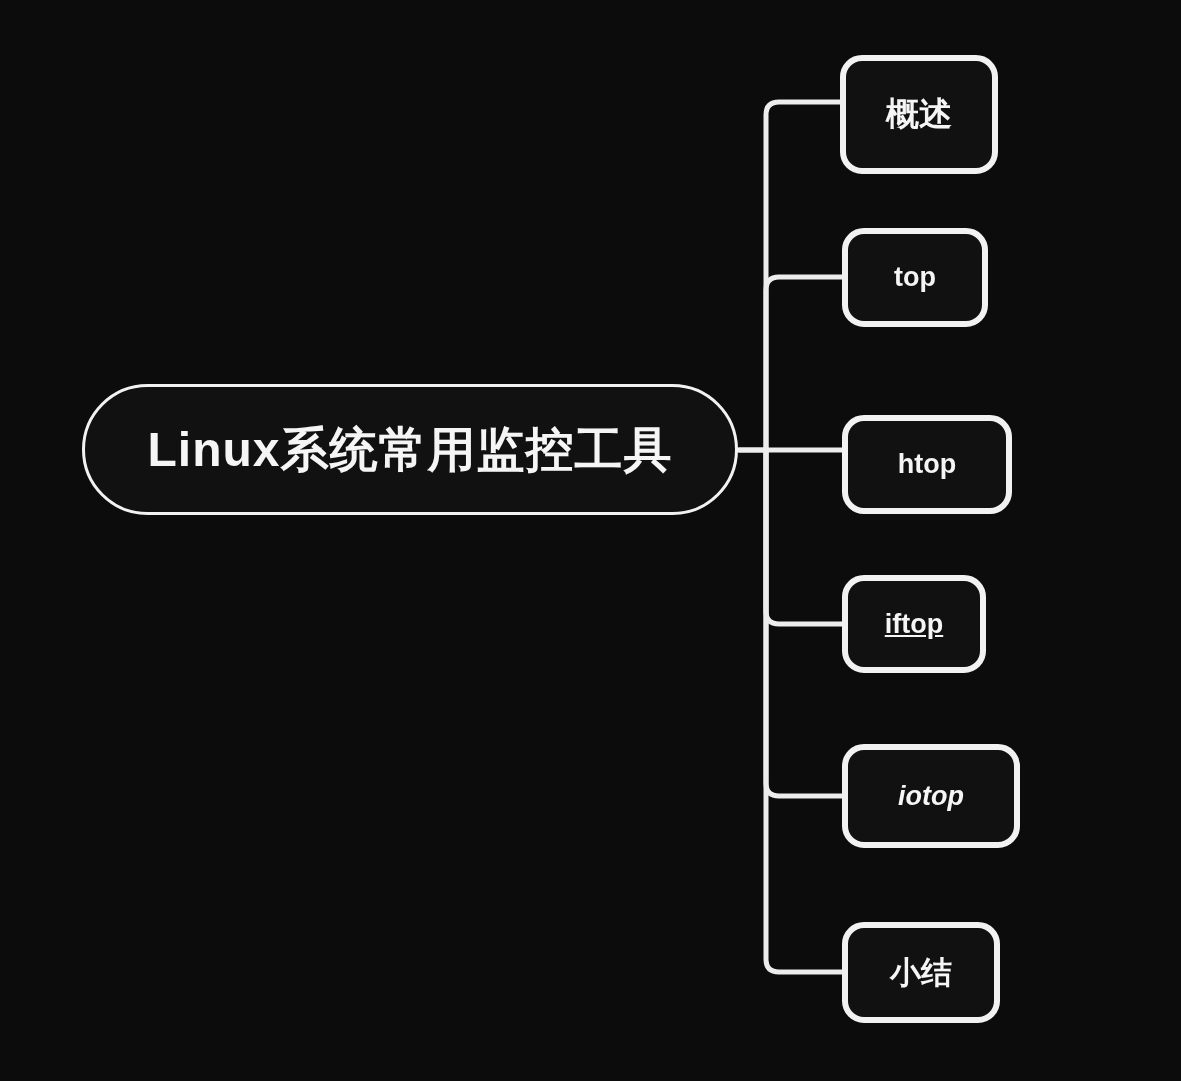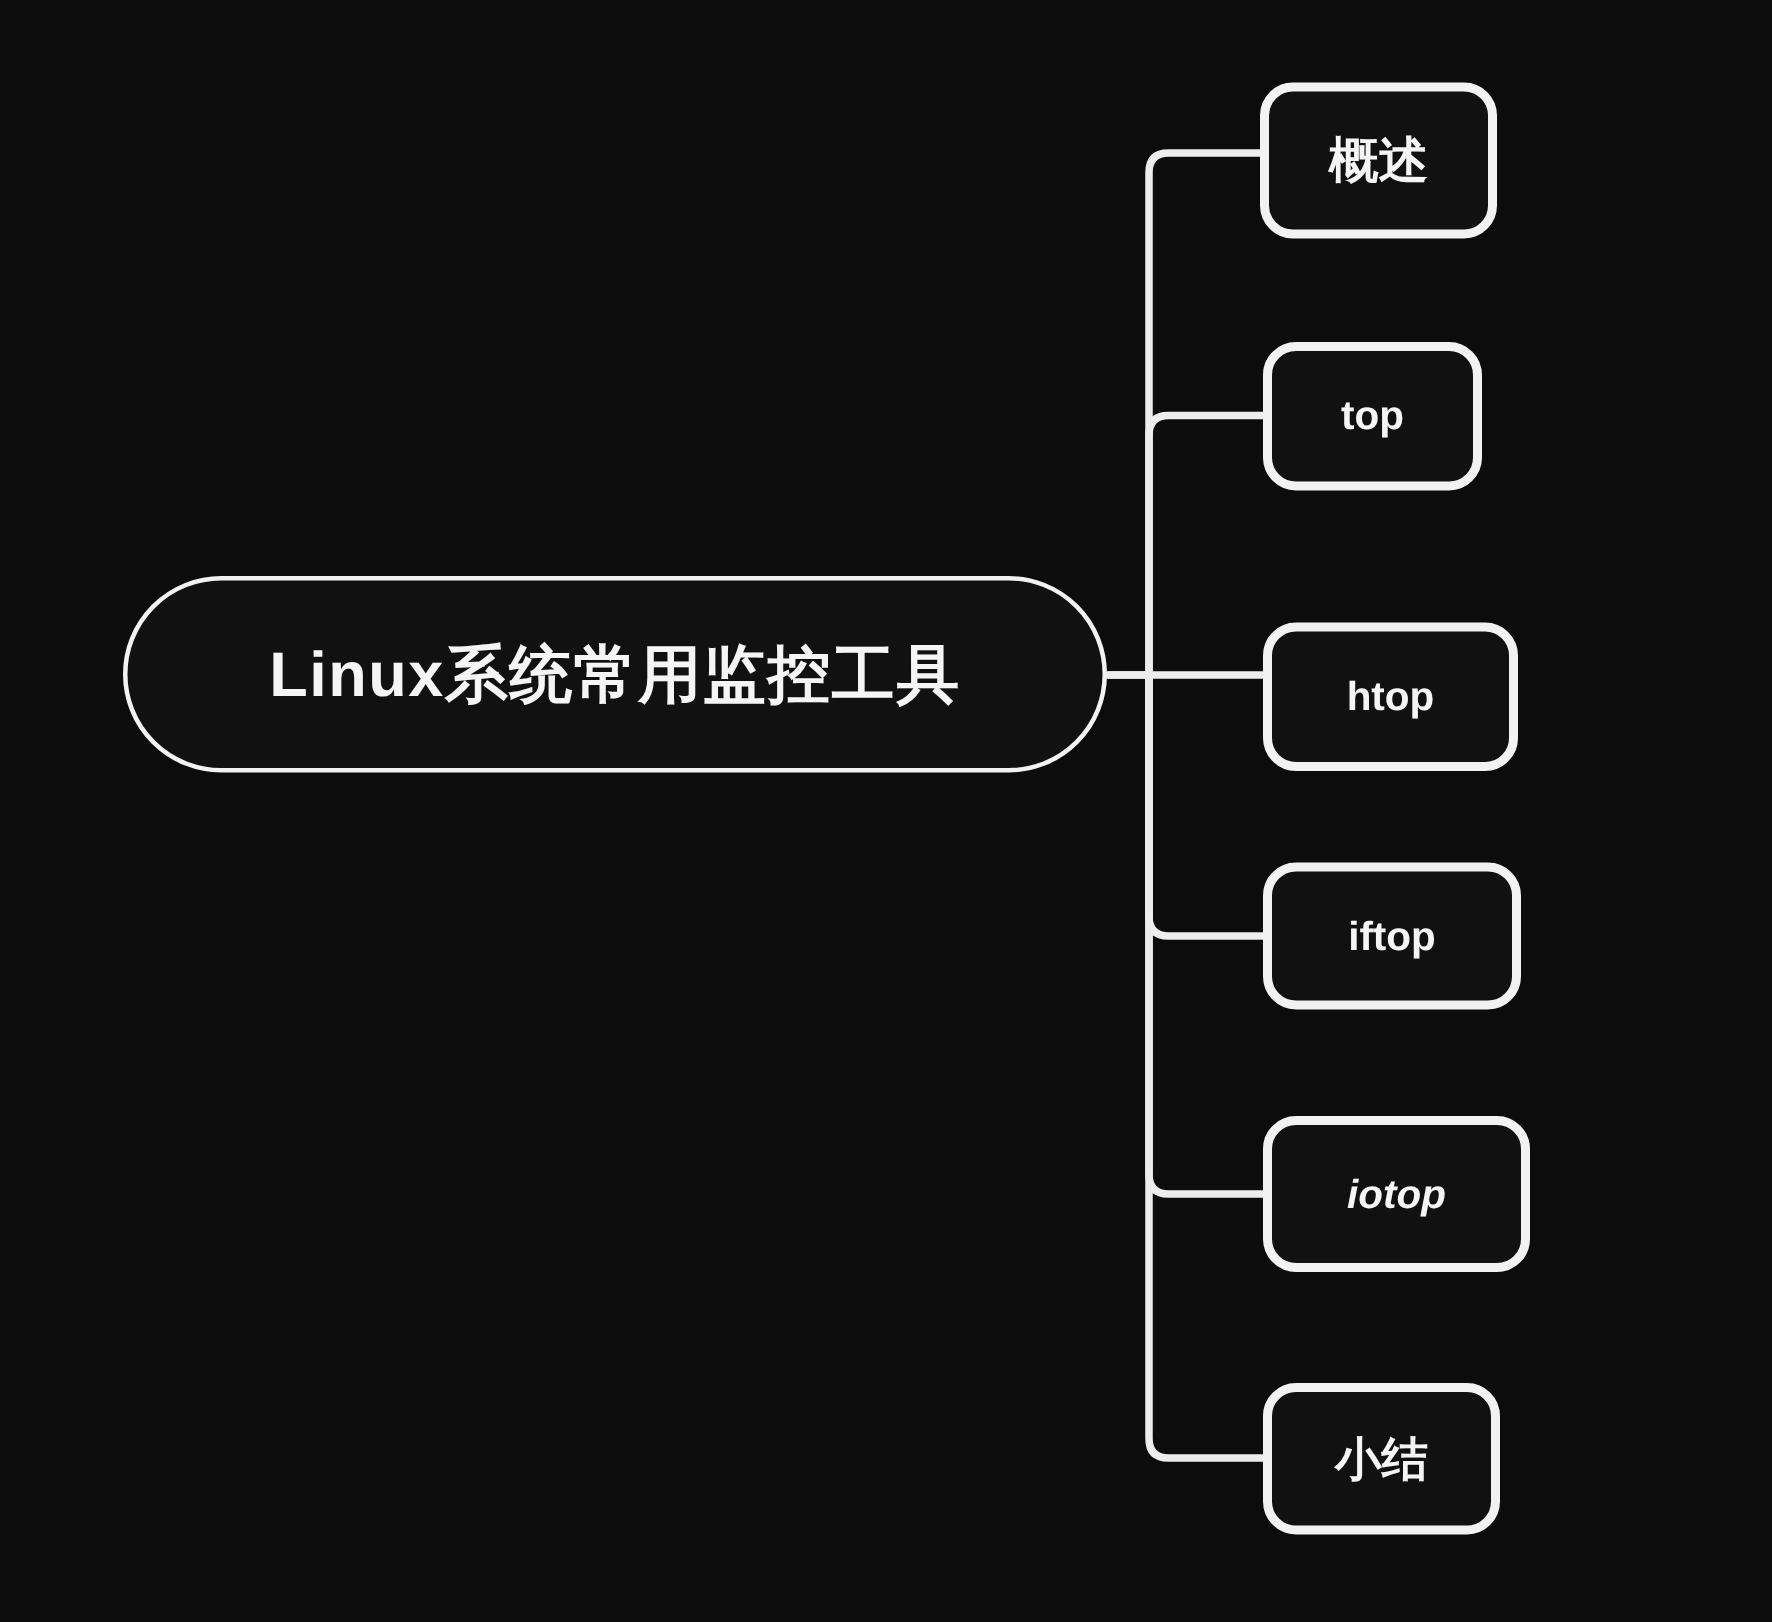--- a/index.html
+++ b/index.html
@@ -41,32 +41,32 @@
     color: var(--text);
     font-weight: bold;
     text-align: center;
     white-space: nowrap;
   }
   .node-root {
     left: 82px; top: 384px;
     width: 656px; height: 131px;
     border: 3px solid var(--border);
     border-radius: 66px;
-    font-size: 42px;
+    font-size: 48px;
     letter-spacing: 1px;
   }
   .node-child {
     border: 6px solid var(--border);
     border-radius: 22px;
     font-size: 27px;
   }
-  .node-c0 { left: 840px; top:  55px; width: 158px; height:  104px; font-size: 33px; }
+  .node-c0 { left: 840px; top:  55px; width: 158px; height:  119px; font-size: 33px; }
   .node-c1 { left: 842px; top: 228px; width: 146px; height:  99px; }
   .node-c2 { left: 842px; top: 403px; width: 170px; height:  99px; margin-top: 12px; }
-  .node-c3 { left: 842px; top: 575px; width: 172px; height:  98px; }
+  .node-c3 { left: 842px; top: 575px; width: 144px; height:  98px; text-decoration: underline; }
   .node-c4 { left: 842px; top: 744px; width: 178px; height: 104px; font-style: italic; }
   .node-c5 { left: 842px; top: 922px; width: 158px; height: 101px; font-size: 31px; }
   .node-label { pointer-events: none; }
 </style>
 </head>
 <body>
 
 <div class="canvas">
 
   <svg class="connectors" viewBox="0 0 1181 1081" xmlns="http://www.w3.org/2000/svg">

